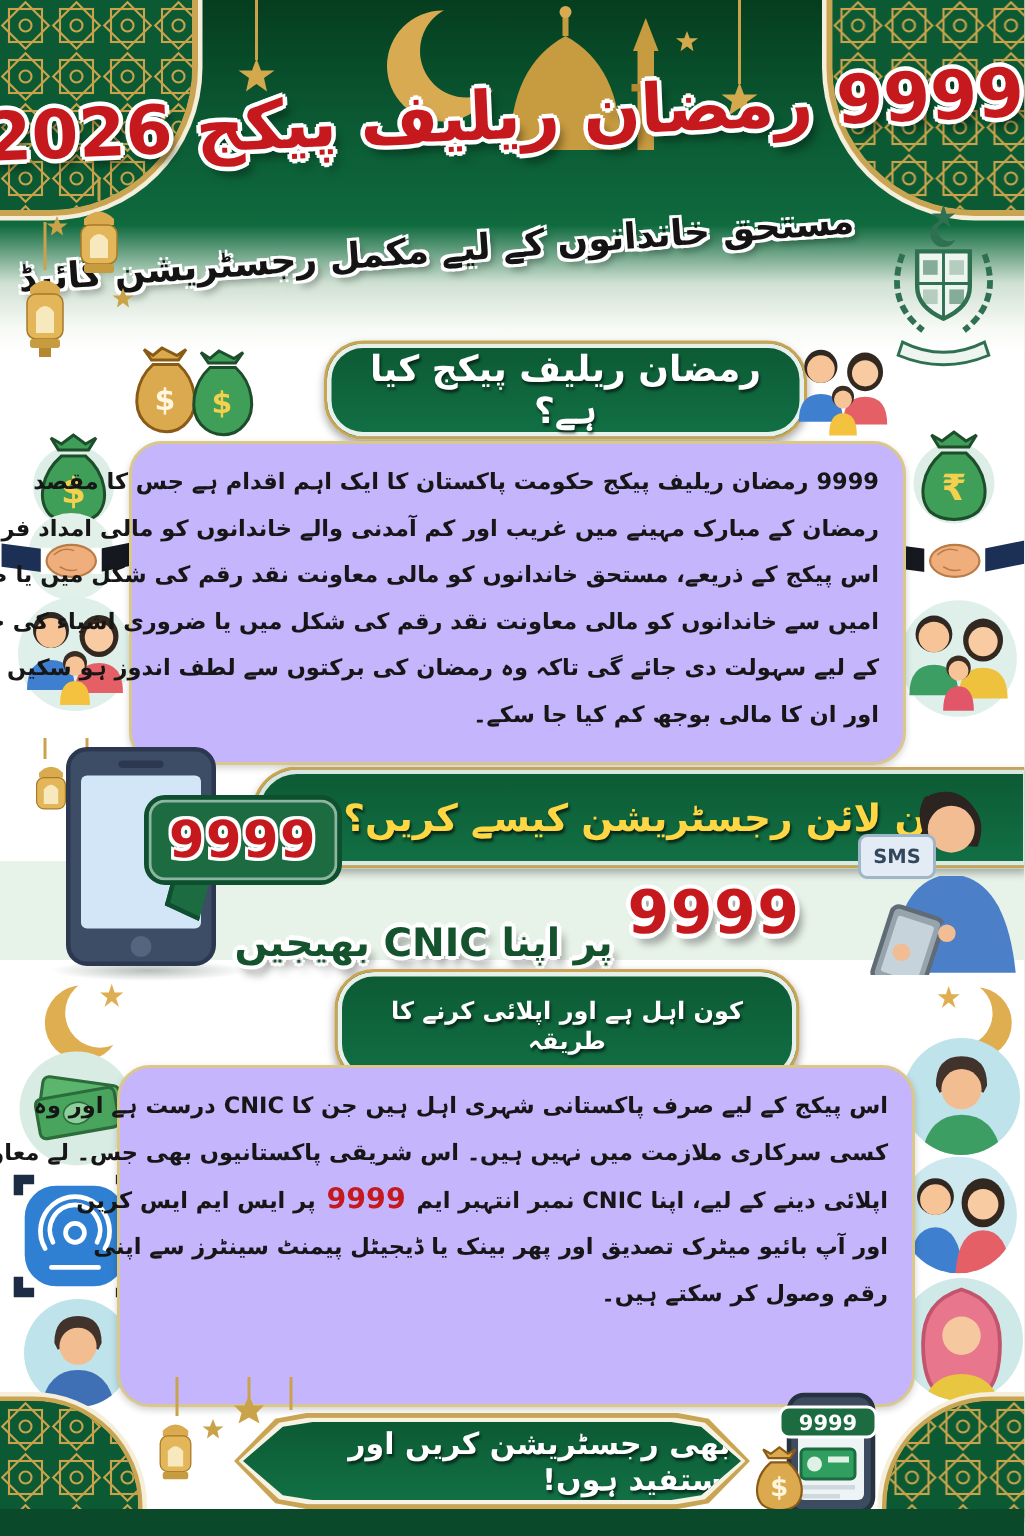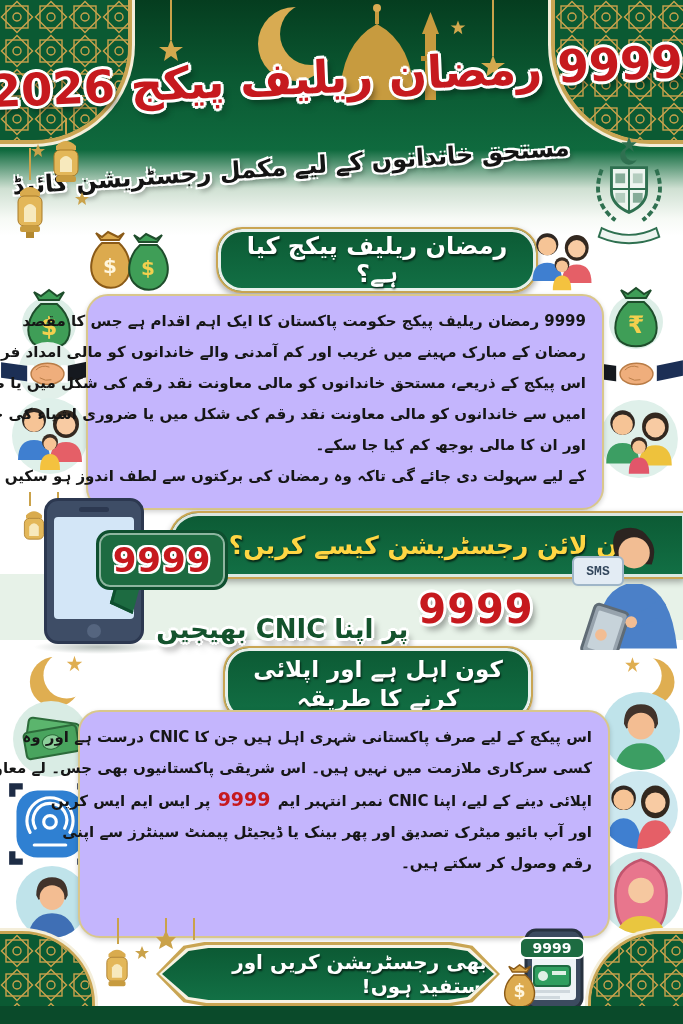--- a/index.html
+++ b/index.html
@@ -37,21 +37,21 @@
     font-size:24px;font-weight:bold;color:#141414;
     transform:rotate(-4deg);white-space:nowrap;direction:rtl;
     text-shadow:-2px -2px 0 #fff,2px -2px 0 #fff,-2px 2px 0 #fff,2px 2px 0 #fff,3px 4px 5px rgba(0,0,0,.35);}
   .pill{background:linear-gradient(180deg,#0c5a34,#127045);
     border:2px solid #c9a553;border-radius:26px;
     box-shadow:inset 0 0 0 3px rgba(255,255,255,.9),0 3px 6px rgba(0,0,0,.35);
     display:flex;align-items:center;justify-content:center;text-align:center;
     color:#fff;font-weight:bold;direction:rtl;margin-left:33px;}
   .pill .ptxt{text-shadow:1px 2px 2px rgba(0,0,0,.6);padding:2px 10px;}
   .pill-1{left:183px;top:227px;width:318px;height:62px;font-size:24px;}
-  .pill-3{left:190px;top:646px;width:306px;height:72px;font-size:23px;line-height:1.25;}
+  .pill-3{left:190px;top:646px;width:306px;height:72px;font-size:16px;line-height:1.25;}
   .tbox{background:#c4b5fd;border:2px solid #d9c78c;border-radius:22px;
     box-shadow:0 2px 5px rgba(0,0,0,.18);padding:10px 16px;direction:rtl;}
   .tbox-1{left:86px;top:294px;width:482px;height:192px;}
   .tbox-2{left:78px;top:710px;width:496px;height:204px;}
   .tline{font-size:15px;font-weight:bold;color:#161616;line-height:31px;
     text-align:right;white-space:nowrap;}
   .red-num{color:#c6191e;font-size:19px;padding:0 2px;}
   
   .mint-strip{left:0;top:574px;width:683px;height:66px;background:#e7f2e8;}
   .band-2{left:168px;top:511px;width:515px;height:64px;
@@ -76,21 +76,21 @@
     border-left:3px solid #0e4f2f;border-bottom:3px solid #0e4f2f;
     transform:rotate(25deg) skew(10deg);}
   .bubble-num{color:#c6191e;font-size:34px;font-weight:bold;letter-spacing:1px;
     text-shadow:-2px 0 0 #fff,2px 0 0 #fff,0 -2px 0 #fff,0 2px 0 #fff,2px 2px 0 #fff,-2px 2px 0 #fff,2px -2px 0 #fff,-2px -2px 0 #fff;}
   .cta-row{left:110px;top:582px;width:470px;height:54px;direction:rtl;
     display:flex;align-items:center;justify-content:center;gap:10px;}
   .cta-num{color:#c6191e;font-size:40px;font-weight:bold;letter-spacing:1px;}
   .cta-text{color:#14532d;font-size:26px;font-weight:bold;margin-top:40px;}
   .sms-bubble{left:572px;top:556px;width:48px;height:26px;background:#e3ecf4;
     border:2px solid #9fb6c8;border-radius:6px;display:flex;align-items:center;justify-content:center;
-    font-size:13px;font-weight:bold;color:#33475c;font-family:Liberation Mono, monospace;}
+    font-size:13px;font-weight:bold;color:#33475c;}
   
   .band-f-outer{left:156px;top:942px;width:344px;height:64px;background:#c9a553;
     clip-path:polygon(0 50%,8% 6%,14% 0,86% 0,92% 6%,100% 50%,92% 94%,86% 100%,14% 100%,8% 94%);}
   .band-f-mid{position:absolute;left:3px;top:3px;right:3px;bottom:3px;background:#f7f3e4;
     clip-path:polygon(0 50%,8% 6%,14% 0,86% 0,92% 6%,100% 50%,92% 94%,86% 100%,14% 100%,8% 94%);}
   .band-f-in{position:absolute;left:3px;top:3px;right:3px;bottom:3px;
     background:linear-gradient(180deg,#0c5a34,#127045);
     clip-path:polygon(0 50%,8% 6%,14% 0,86% 0,92% 6%,100% 50%,92% 94%,86% 100%,14% 100%,8% 94%);
     display:flex;align-items:center;justify-content:center;direction:rtl;
     color:#fff;font-size:20px;font-weight:bold;}
@@ -290,22 +290,22 @@
     <circle cx="42" cy="44" r="8" fill="#3a2d24"></circle>
       <circle cx="42" cy="46" r="6.5" fill="#f6c496"></circle>
     <path d="M32 72 Q32 56 42 56 Q52 56 52 72 Z" fill="#e2566a"></path>
   </svg>
 
   <div class="abs tbox tbox-1">
     <div class="tline">9999 رمضان ریلیف پیکج حکومت پاکستان کا ایک اہم اقدام ہے جس کا مقصد</div>
     <div class="tline">رمضان کے مبارک مہینے میں غریب اور کم آمدنی والے خاندانوں کو مالی امداد فراہم کرنا۔</div>
     <div class="tline">اس پیکج کے ذریعے، مستحق خاندانوں کو مالی معاونت نقد رقم کی شکل میں یا ضروری رقم</div>
     <div class="tline">امیں سے خاندانوں کو مالی معاونت نقد رقم کی شکل میں یا ضروری اشیاء کی خریداری</div>
+    <div class="tline">کے لیے سہولت دی جائے گی تاکہ وہ رمضان کی برکتوں سے لطف اندوز ہو سکیں</div>
     <div class="tline">اور ان کا مالی بوجھ کم کیا جا سکے۔</div>
-    <div class="tline">کے لیے سہولت دی جائے گی تاکہ وہ رمضان کی برکتوں سے لطف اندوز ہو سکیں</div>
   </div>
 
   <div class="abs mint-strip"></div>
   <div class="abs band-2">
     <span class="ptxt">آن لائن رجسٹریشن کیسے کریں؟</span>
   </div>
 
   <svg class="abs icn" style="left:14px;top:492px;" width="60" height="80" viewBox="0 0 60 80">
     <line x1="16" y1="0" x2="16" y2="14" stroke="#caa24a" stroke-width="2"></line>
     <line x1="44" y1="0" x2="44" y2="28" stroke="#caa24a" stroke-width="2"></line>

